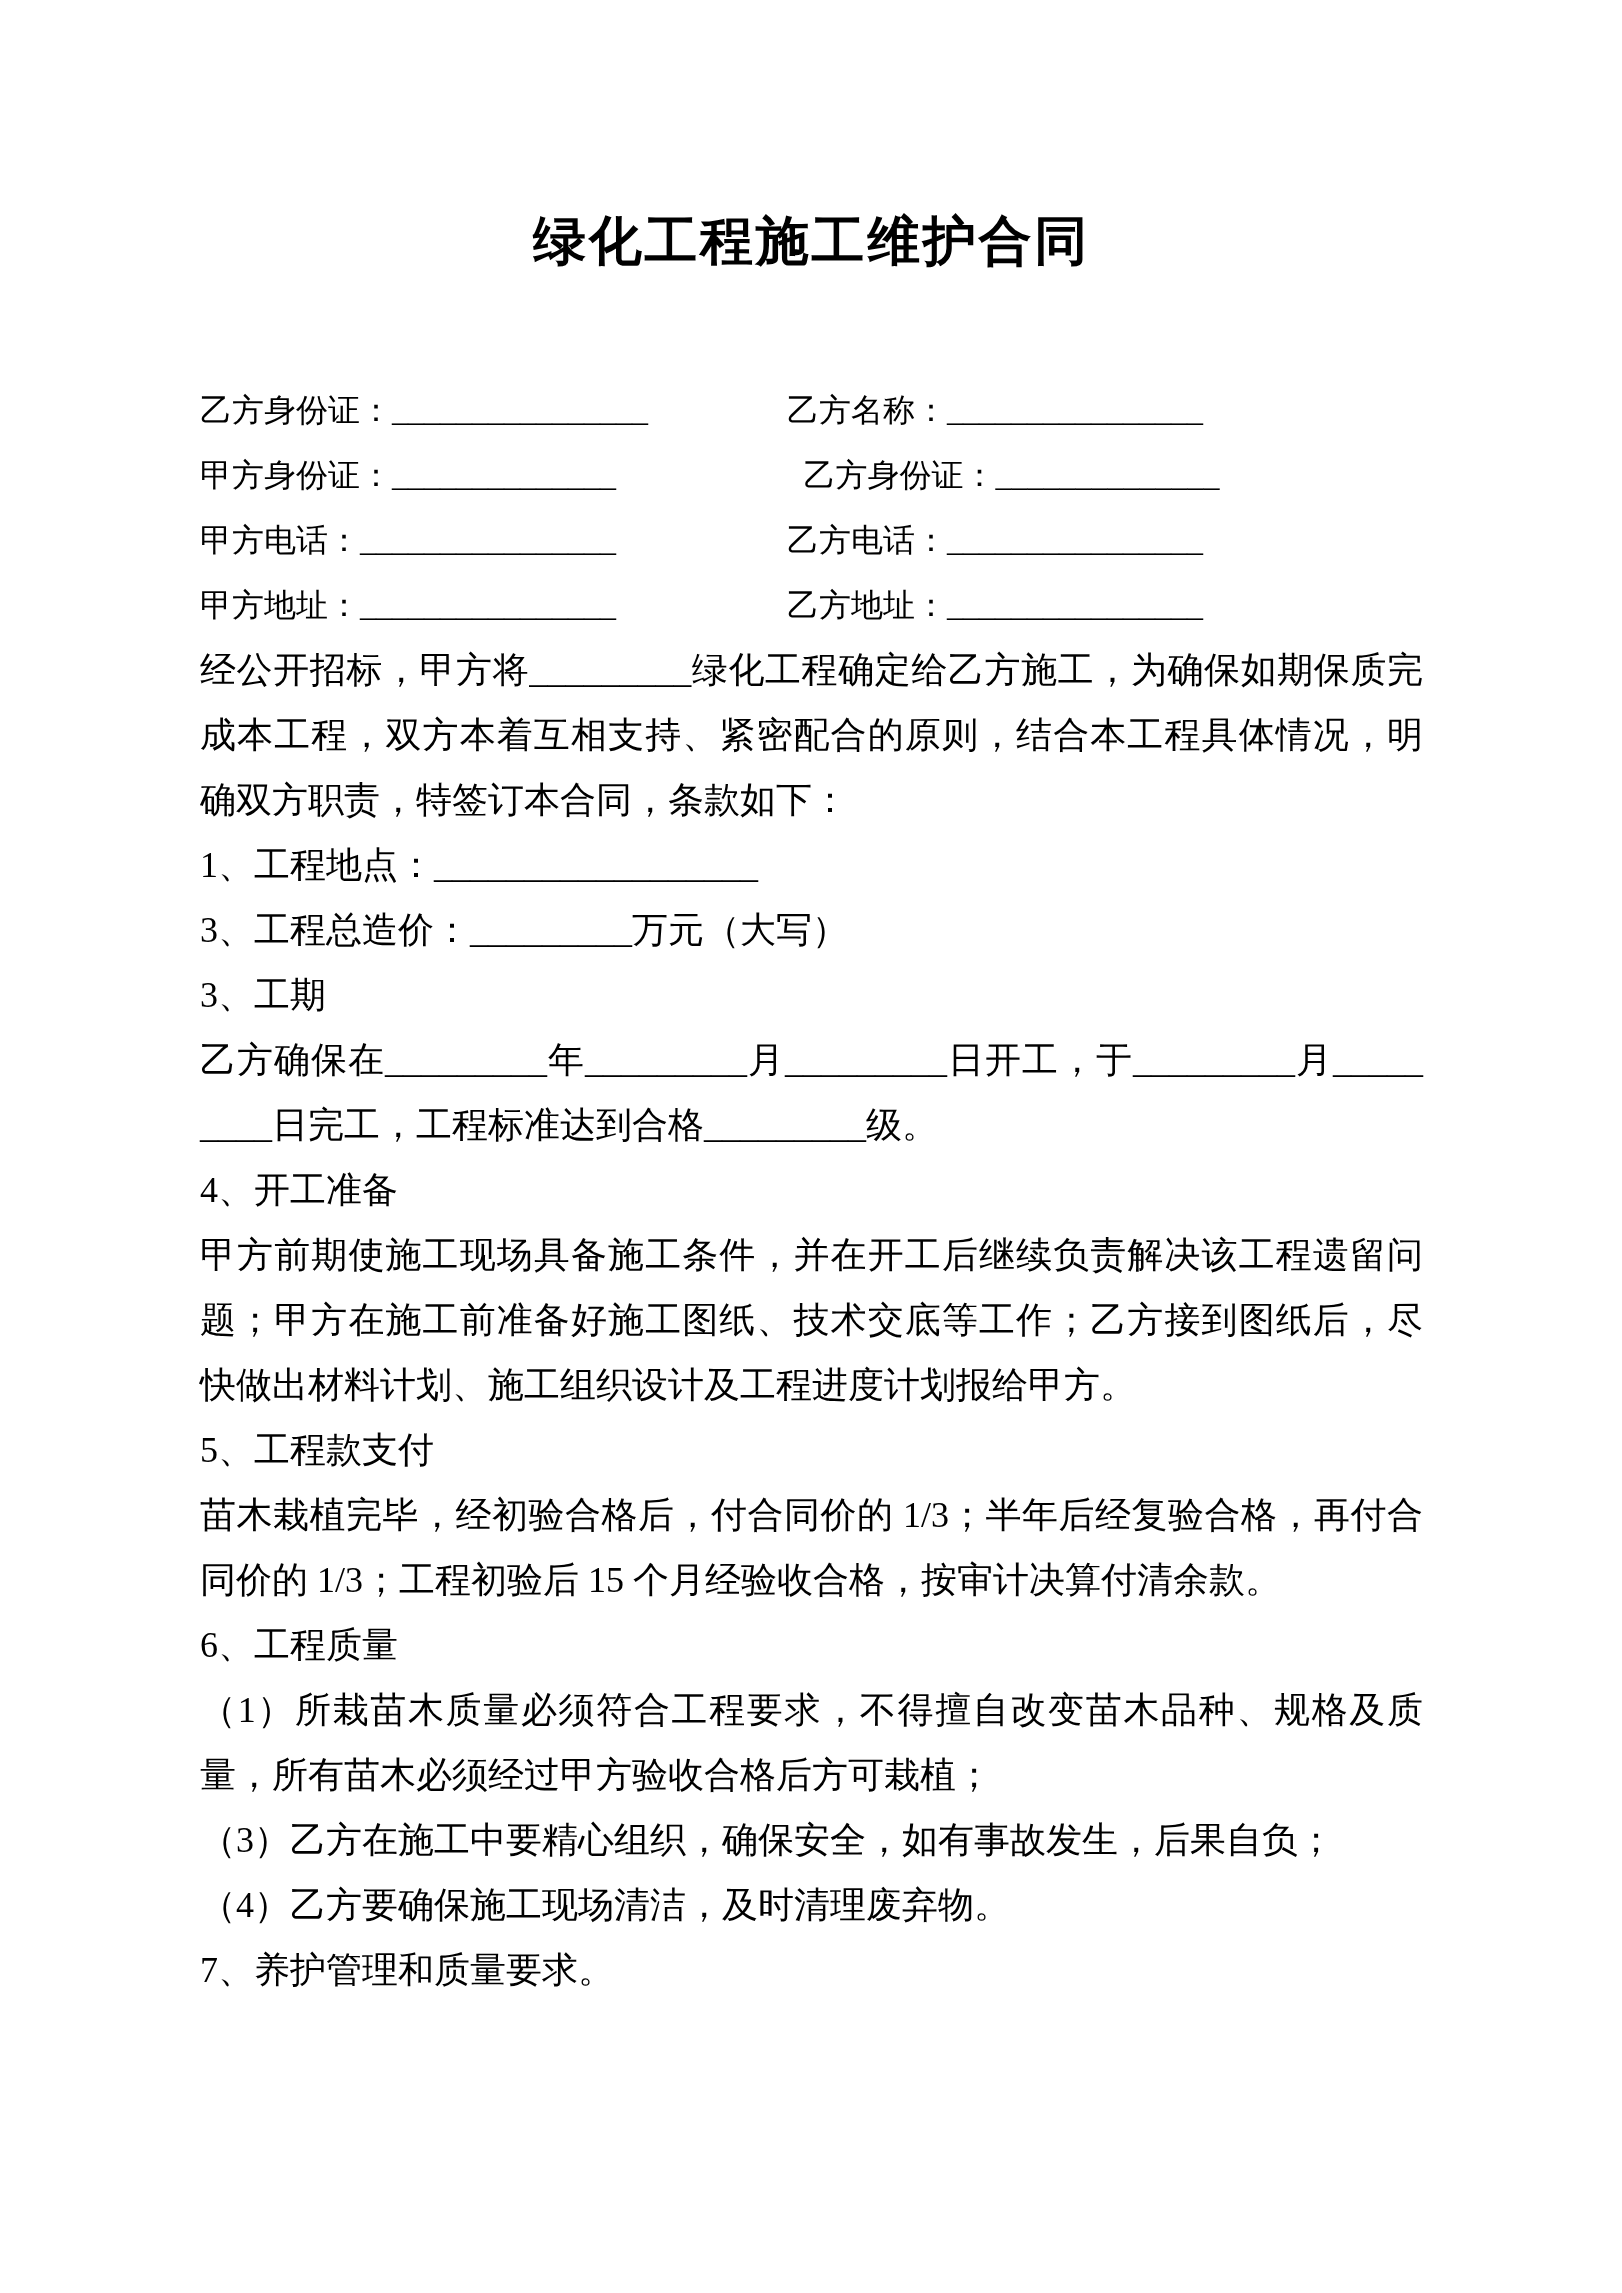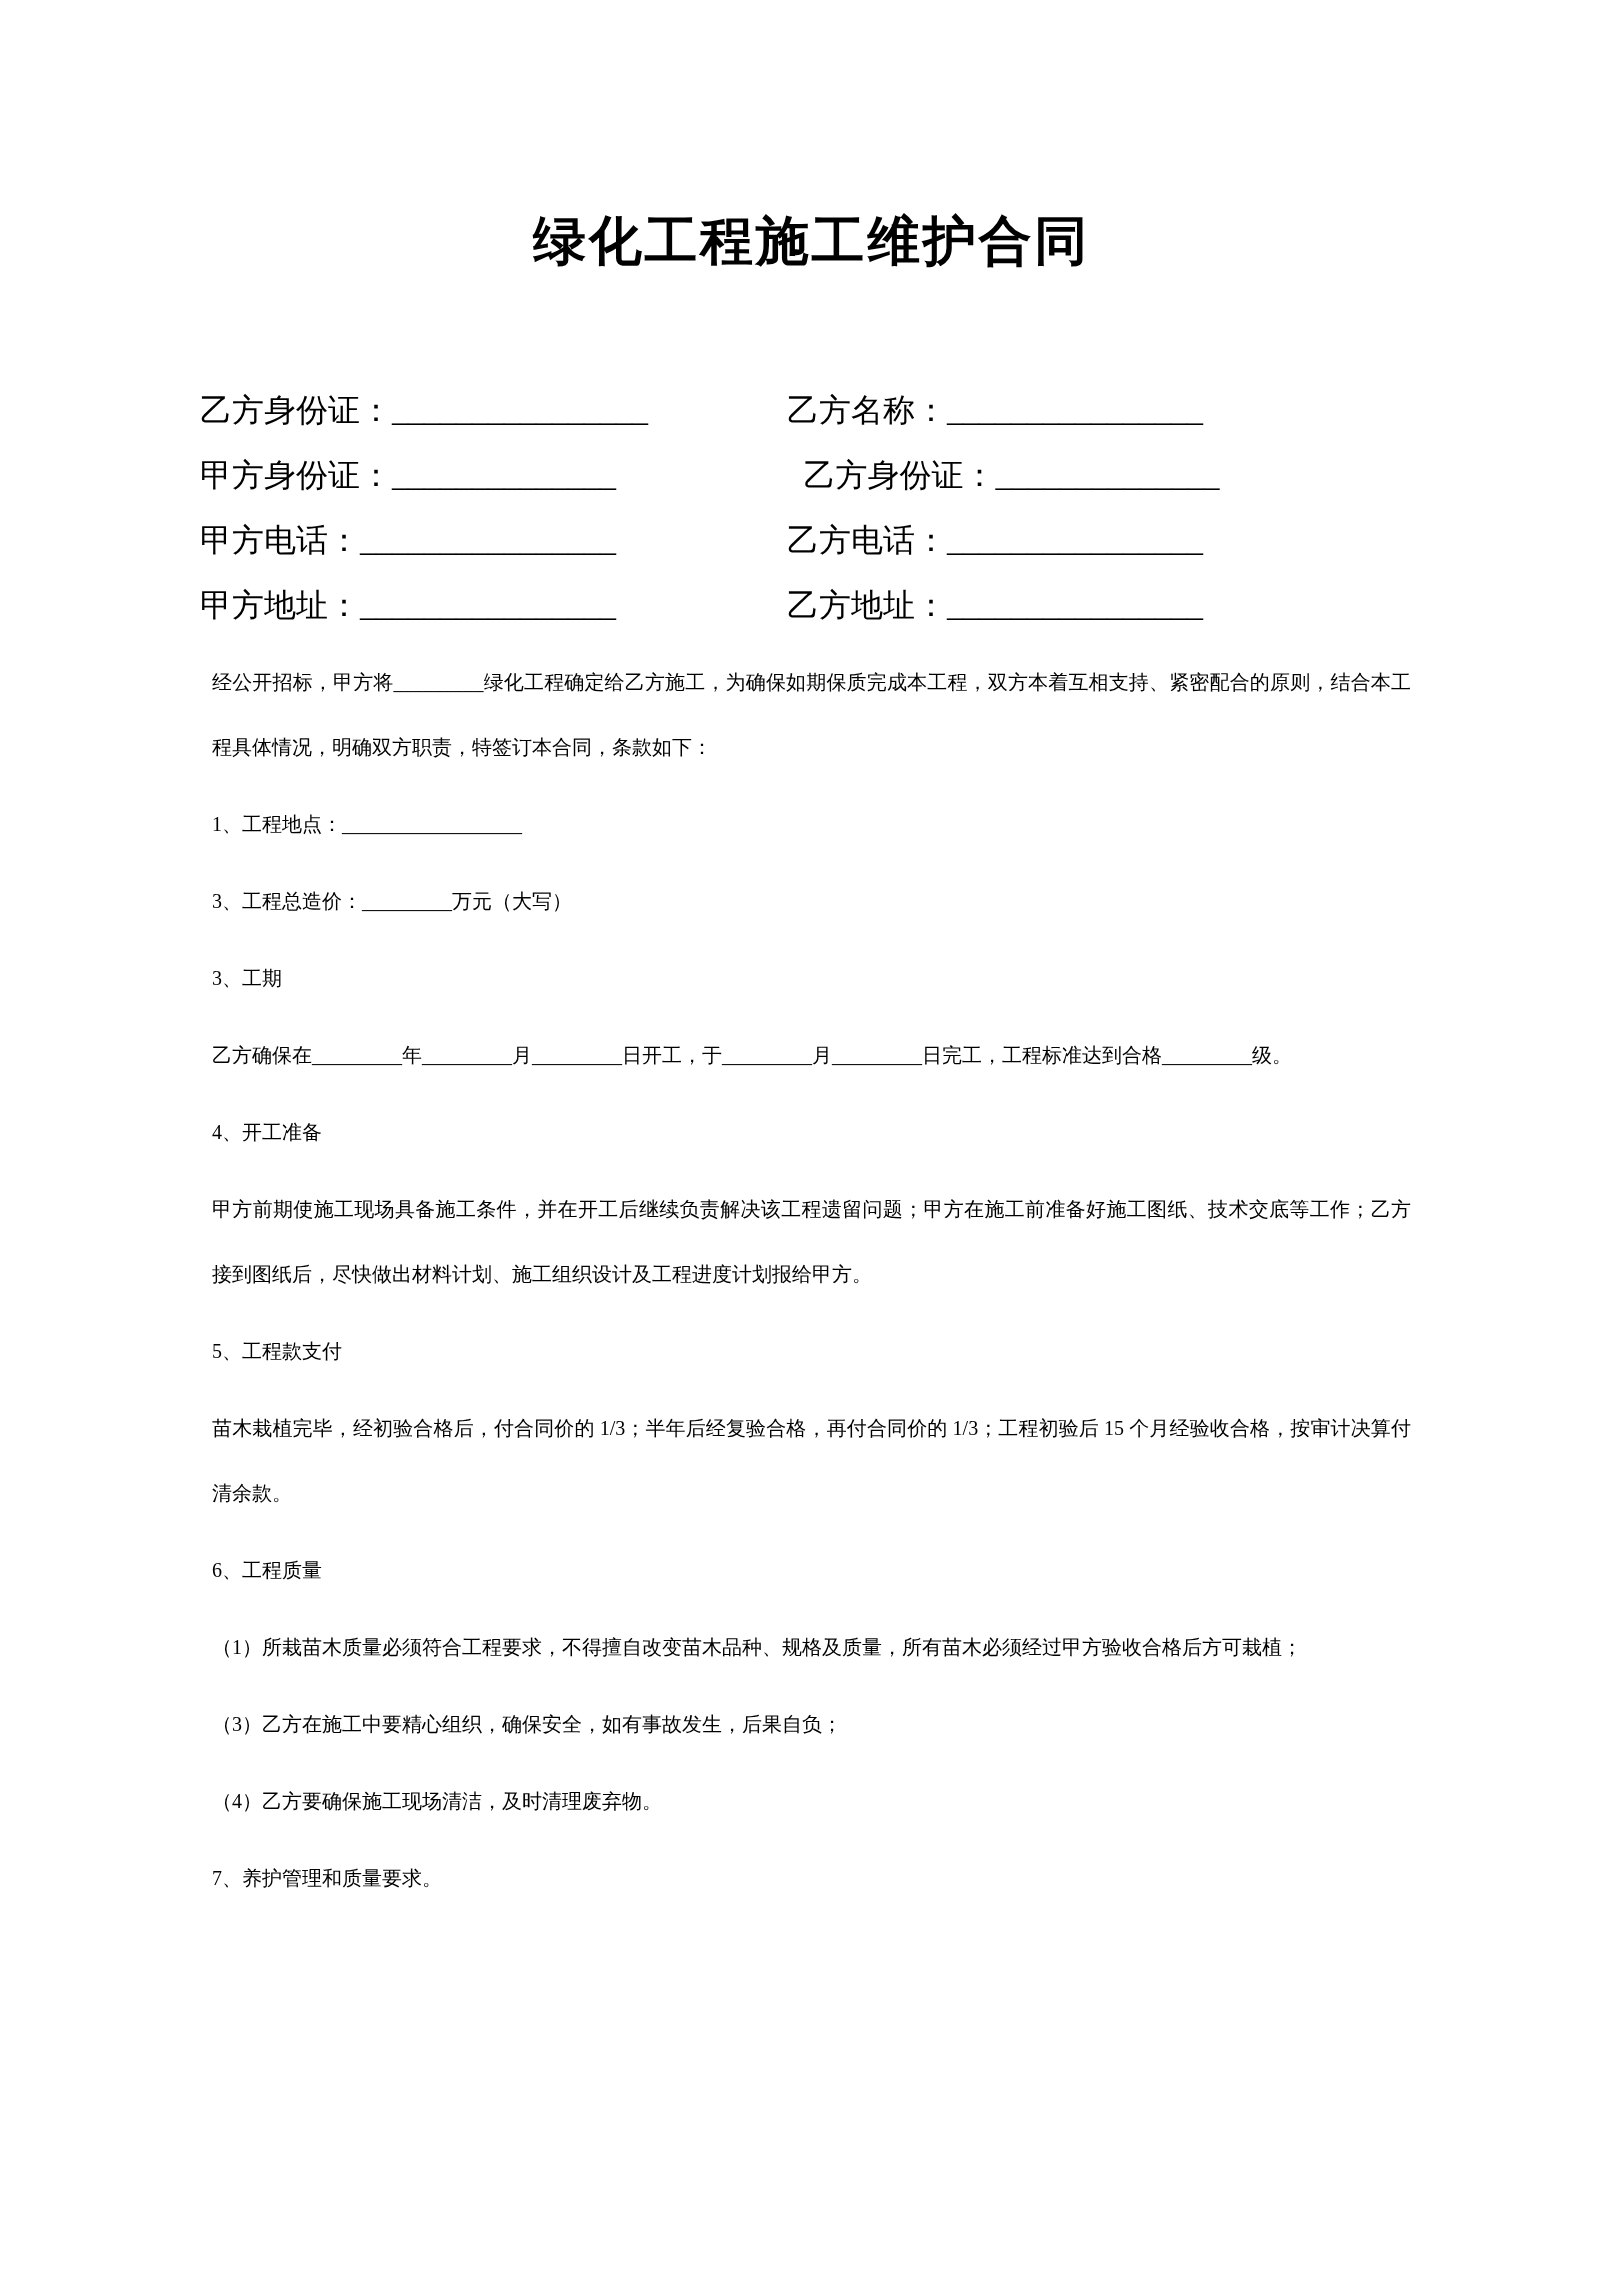--- a/index.html
+++ b/index.html
@@ -41,22 +41,22 @@
   .cell {
     white-space: nowrap;
   }
   .cell.indent-1 {
     padding-left: 16.4px;
   }
   .blank {
     letter-spacing: 0;
   }
   .para {
-    margin: 12px;
-    font-size: 20px;
+    margin: 0;
+    font-size: 36px;
     line-height: 65px;
     text-align: justify;
     text-justify: inter-ideograph;
     word-break: break-all;
   }
   .footer {
     position: absolute;
     left: 0;
     right: 4px;
     top: 2162px;

